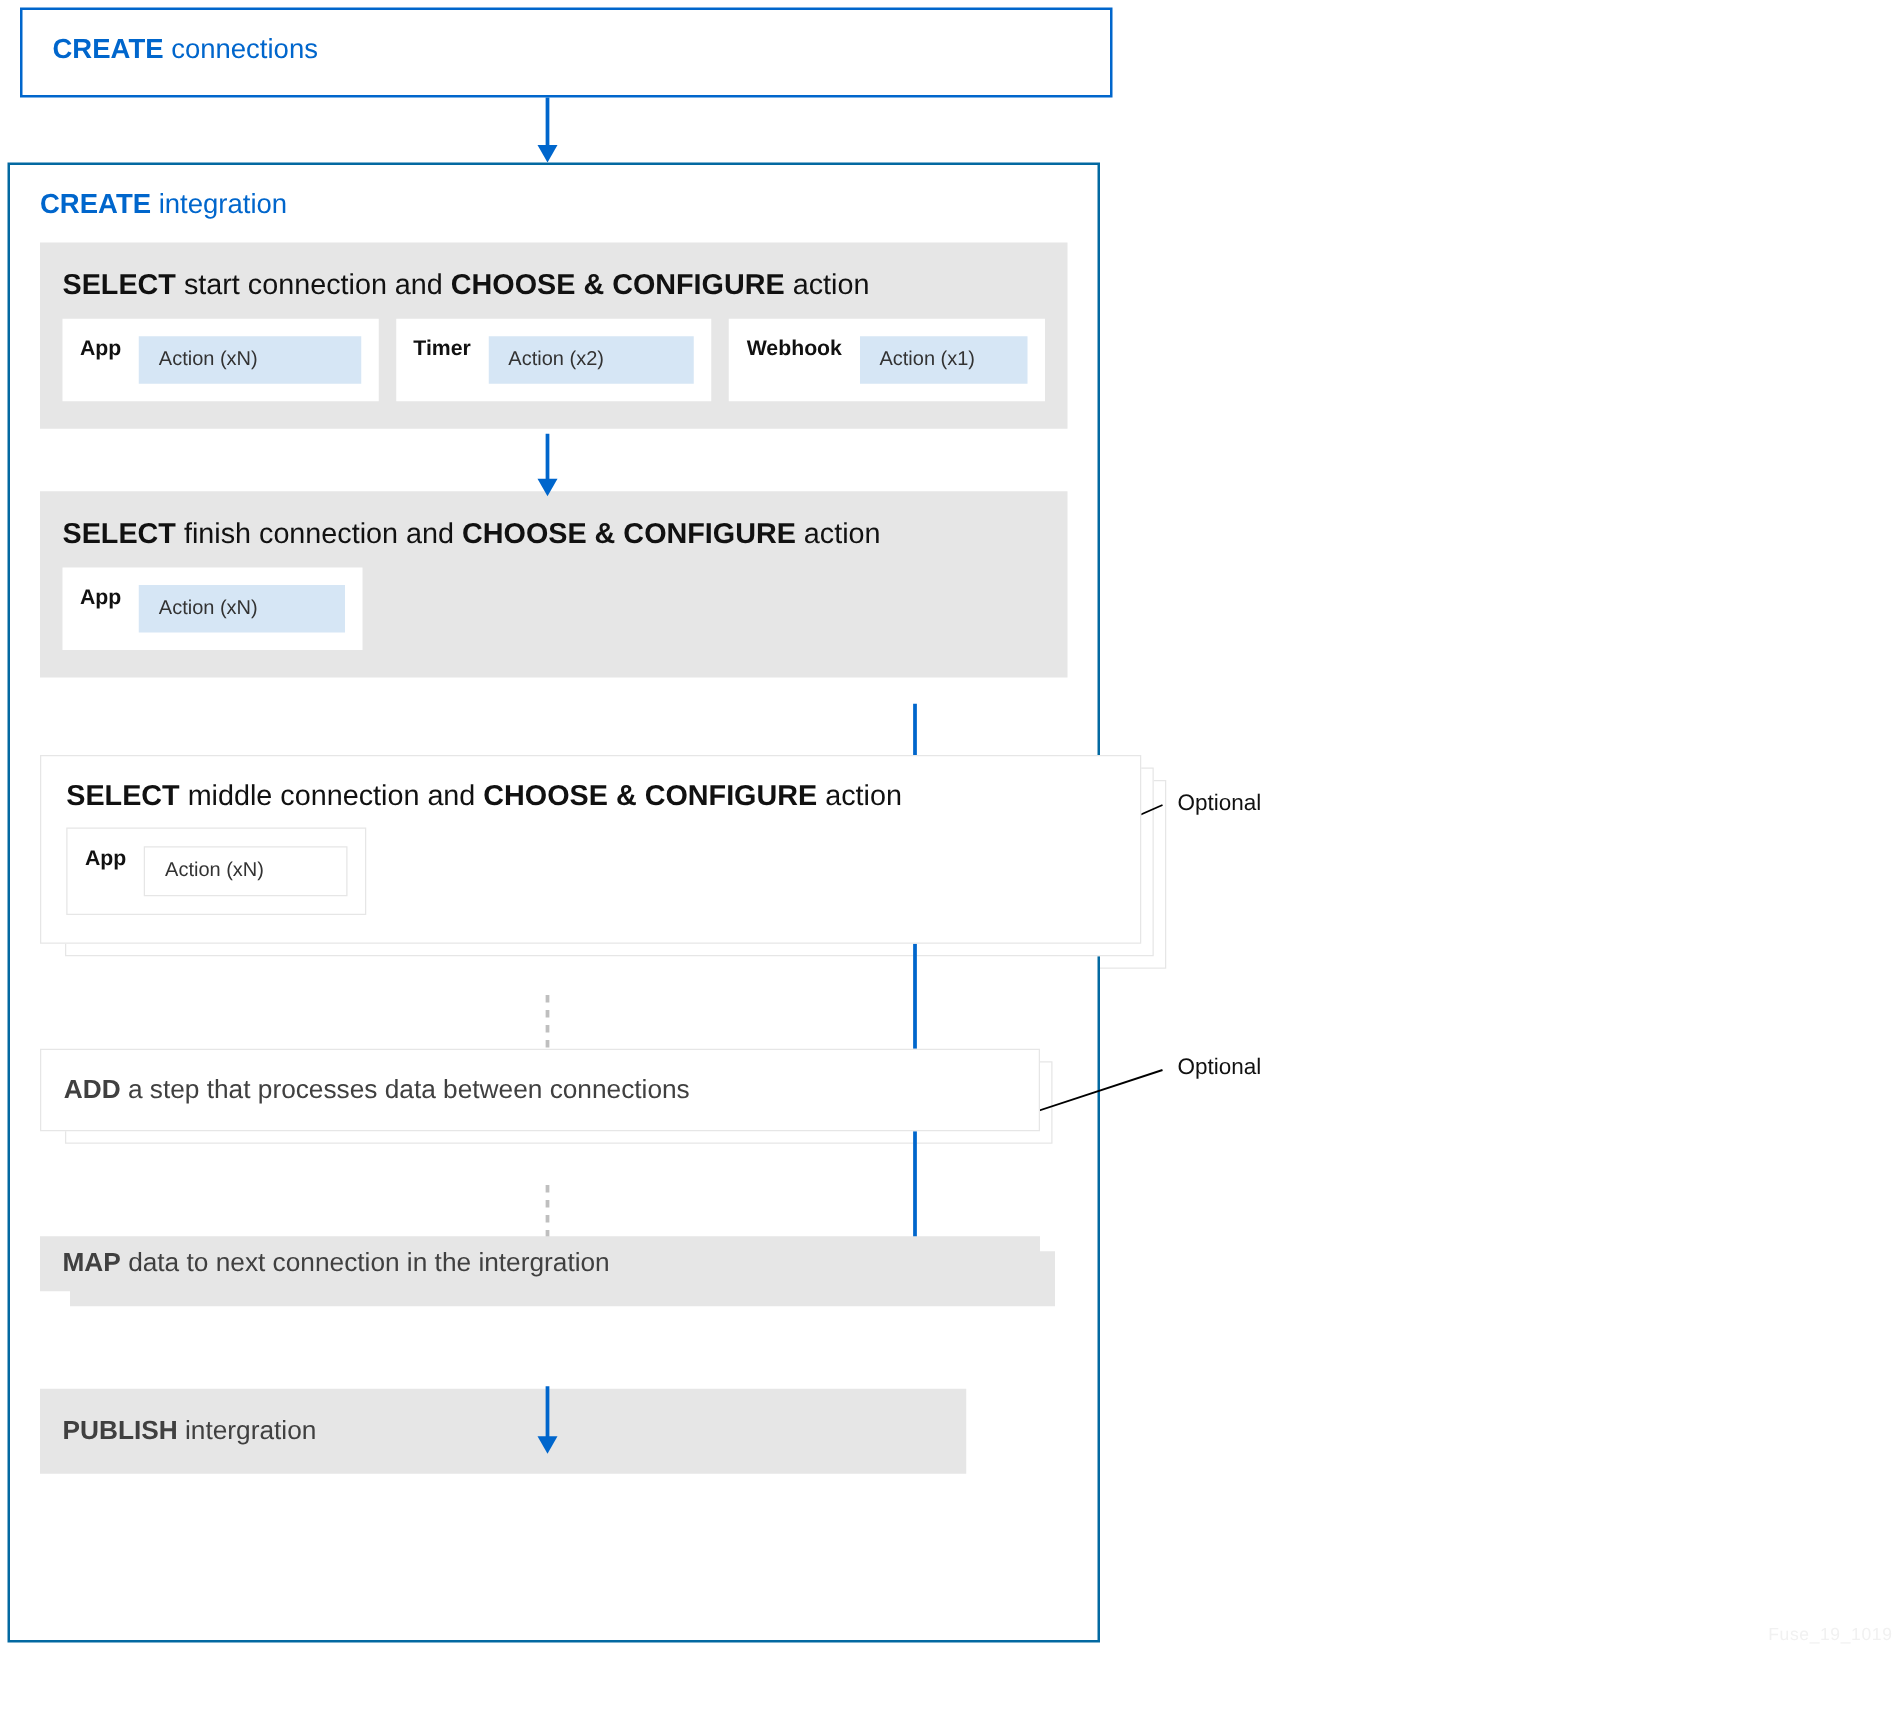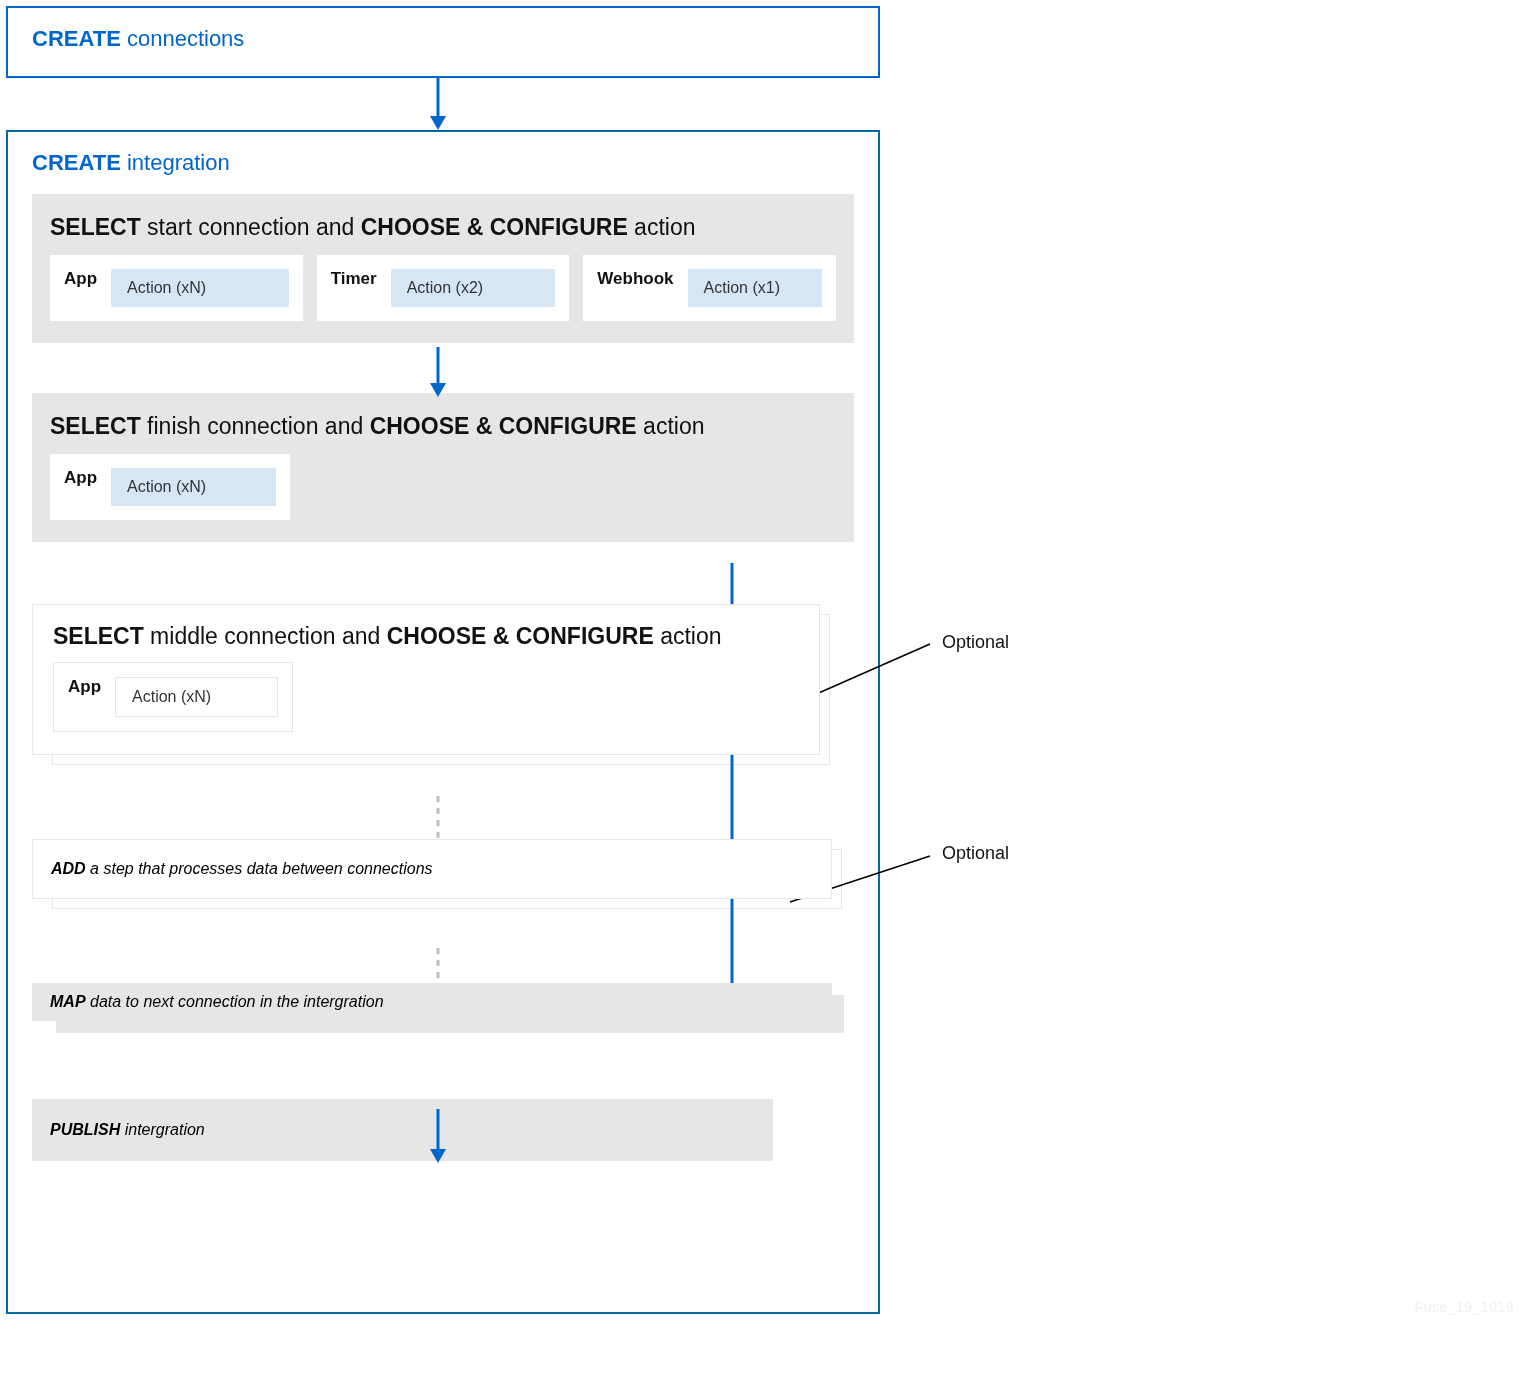--- a/index.html
+++ b/index.html
@@ -1,20 +1,20 @@
 <!DOCTYPE html>
 <html><head>
 <meta charset="utf-8">
 <style>
   * { box-sizing: border-box; margin: 0; padding: 0; }
   body { font-family: -apple-system, "Helvetica Neue", Arial, sans-serif; background: #fff; width: 1520px; height: 1375px; position: relative; }
   
   .top-box {
     position: absolute;
-    left: 6px; top: 6px;
+    left: 16px; top: 6px;
     width: 874px; height: 72px;
     border: 2px solid #0066cc;
     padding: 18px 24px;
     background: #fff;
   }
   .top-box .h {
     font-size: 22px; color: #0066cc;
   }
   .top-box .h b { font-weight: 800; }
   
@@ -58,21 +58,21 @@
   .stack-wrap .stack2 { position: absolute; right: -10px; bottom: -10px; width: calc(100% - 10px); height: 100%; border: 1px solid #e6e6e6; background: #fff; z-index: 0; }
   .stack-wrap .stack3 { position: absolute; right: -20px; bottom: -20px; width: calc(100% - 20px); height: 100%; border: 1px solid #e6e6e6; background: #fff; z-index: -1; }
   .stack-wrap .front { position: relative; z-index: 2; }
   
   .gray-stack .front { background: #e6e6e6; border: none; padding: 10px 18px; }
   .gray-stack .stack2, .gray-stack .stack3 { background: #e6e6e6; border: none; }
   .gray-stack .stack2 { right: -12px; bottom: -12px; width: calc(100% - 12px);}
   .gray-stack .stack3 { right: -24px; bottom: -24px; width: calc(100% - 24px);}
   
   .plain-gray { background: #e6e6e6; padding: 22px 18px; }
-  .thin-title { font-size: 16px; color: #000000; font-style: italic; }
+  .thin-title { font-size: 21px; color: #404040; }
   .thin-title b { font-weight: 800; }
   
   
   .arrow { position: absolute; }
   .arrow svg { overflow: visible; }
   
   .opt-label { position: absolute; font-size: 18px; color: #111; }
   
   .watermark { position: absolute; right: 6px; bottom: 60px; color: #f1f1f1; font-size: 14px; letter-spacing: 0.5px; }
   
@@ -130,21 +130,21 @@
     <div class="row">
       <div class="card single">
         <span class="label">App</span>
         <span class="chip">Action (xN)</span>
       </div>
     </div>
   </div>
 
   <div class="sp2"></div>
 
-  <div class="stack-wrap" style="width: 788px; border-radius: 23px;">
+  <div class="stack-wrap" style="width: 881px; border-radius: 23px;">
     <div class="stack3"></div>
     <div class="stack2"></div>
     <div class="white-panel front">
       <div class="panel-title" style="margin-bottom:12px;">
         <b>SELECT</b><span> middle connection and </span><b>CHOOSE &amp; CONFIGURE</b><span> action</span>
       </div>
       <div class="row">
         <div class="card single" style="border:1px solid #e6e6e6;">
           <span class="label">App</span>
           <span class="chip plain">Action (xN)</span>

